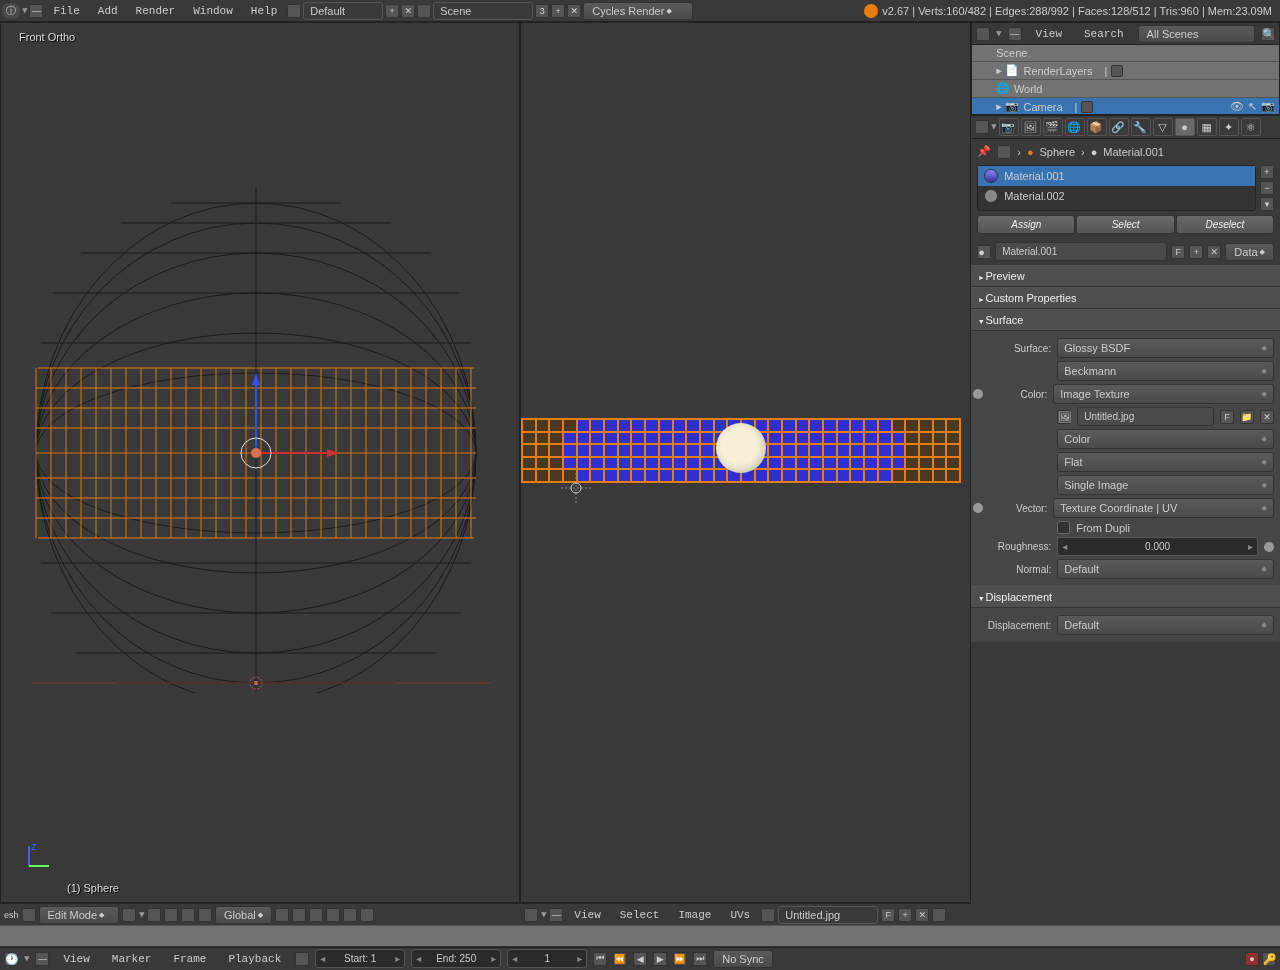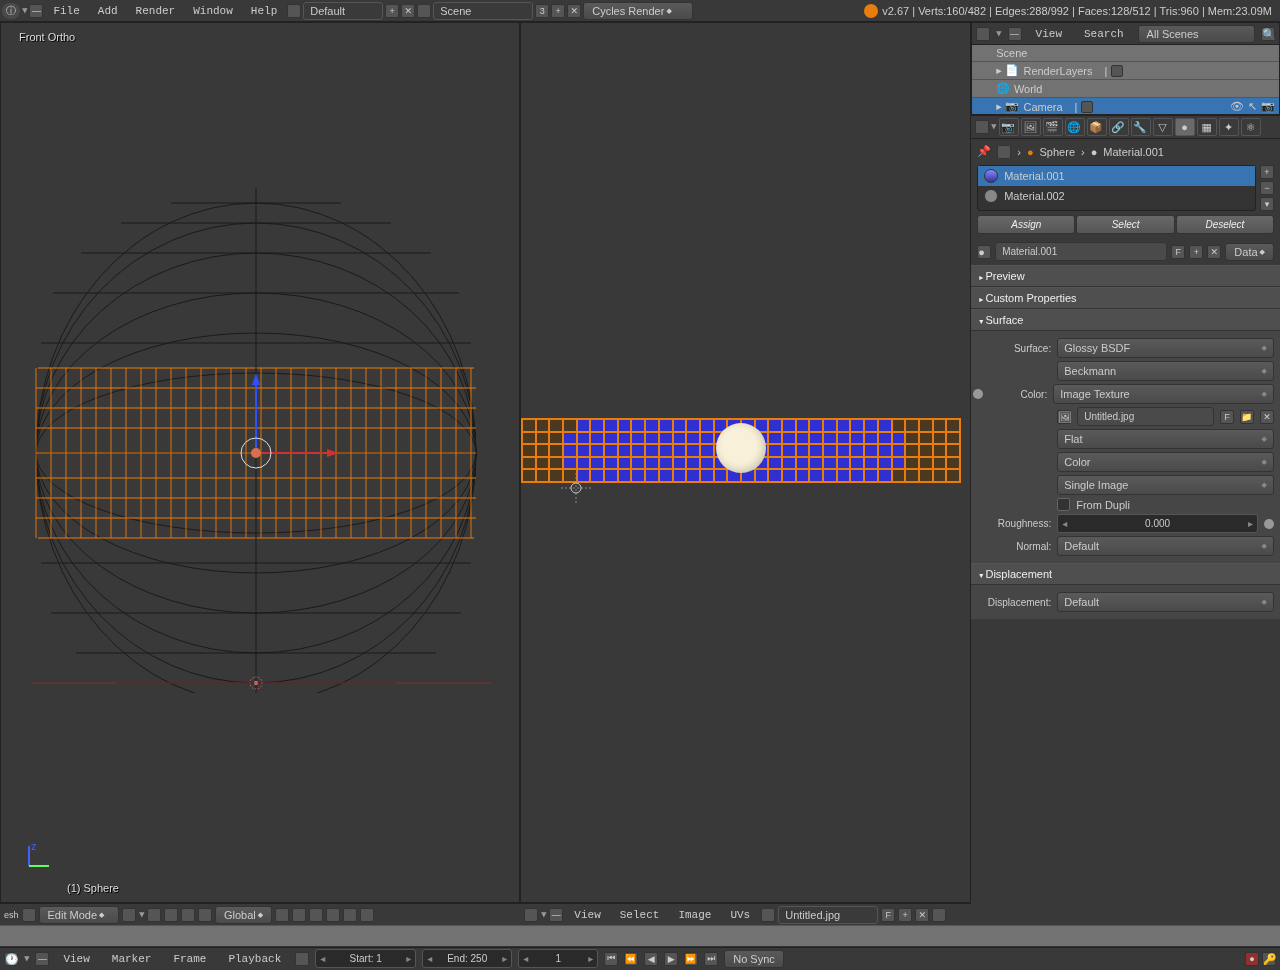--- a/index.html
+++ b/index.html
@@ -551,35 +551,42 @@
         <span class="prop-lbl"></span>
         <span class="tiny-ico">🖼</span>
         <div class="name-fld" style="flex:1">Untitled.jpg</div>
         <div class="mini-btn">F</div>
         <div class="mini-btn">📁</div>
         <div class="mini-btn">✕</div>
       </div>
       <div class="prop-row">
           <span class="prop-lbl"></span>
           <div class="prop-val">
-            <span>Flat</span>
+            <span>Color</span>
           </div>
         </div>
       <div class="prop-row">
           <span class="prop-lbl"></span>
           <div class="prop-val">
-            <span>Color</span>
+            <span>Flat</span>
           </div>
         </div>
       <div class="prop-row">
           <span class="prop-lbl"></span>
           <div class="prop-val">
             <span>Single Image</span>
           </div>
         </div>
+      <div class="prop-row">
+        <span class="socket" style="margin-left:-4px"></span>
+        <span class="prop-lbl" style="width:58px">Vector:</span>
+        <div class="prop-val">
+            <span>Texture Coordinate | UV</span>
+          </div>
+      </div>
       <div class="prop-row">
         <span class="prop-lbl"></span>
         <span class="chk"></span>
         <span>From Dupli</span>
       </div>
       <div class="prop-row">
         <span class="prop-lbl">Roughness:</span>
         <div class="num-fld">0.000</div>
         <span class="socket"></span>
       </div>
@@ -608,21 +615,21 @@
 
 <div class="timeline-bar">
   <div class="tiny-ico">🕐</div>
   <div class="tri">▶</div>
   <div class="mini-btn">—</div>
   <div class="menu-item">View</div>
   <div class="menu-item">Marker</div>
   <div class="menu-item">Frame</div>
   <div class="menu-item">Playback</div>
   <div class="tiny-ico"></div>
-  <div class="num-fld" style="width:101px;flex:none">Start: 1</div>
+  <div class="num-fld" style="width:90px;flex:none">Start: 1</div>
   <div class="num-fld" style="width:90px;flex:none">End: 250</div>
   <div class="num-fld" style="width:80px;flex:none">1</div>
   <div class="mini-btn">⏮</div>
   <div class="mini-btn">⏪</div>
   <div class="mini-btn">◀</div>
   <div class="mini-btn">▶</div>
   <div class="mini-btn">⏩</div>
   <div class="mini-btn">⏭</div>
   <div class="dd">
       <span>No Sync</span>

